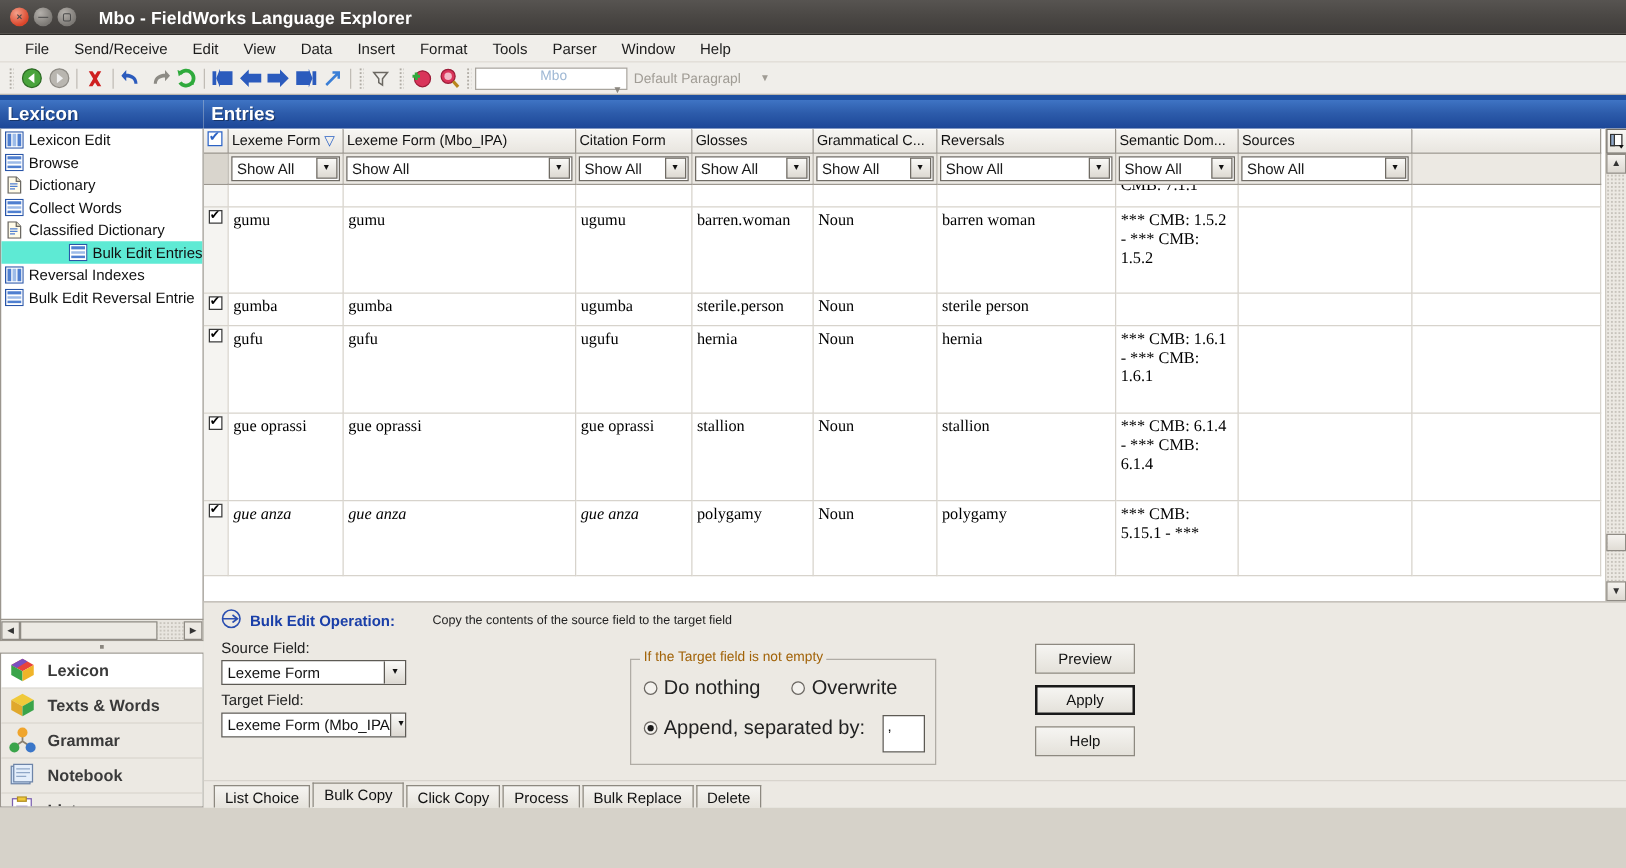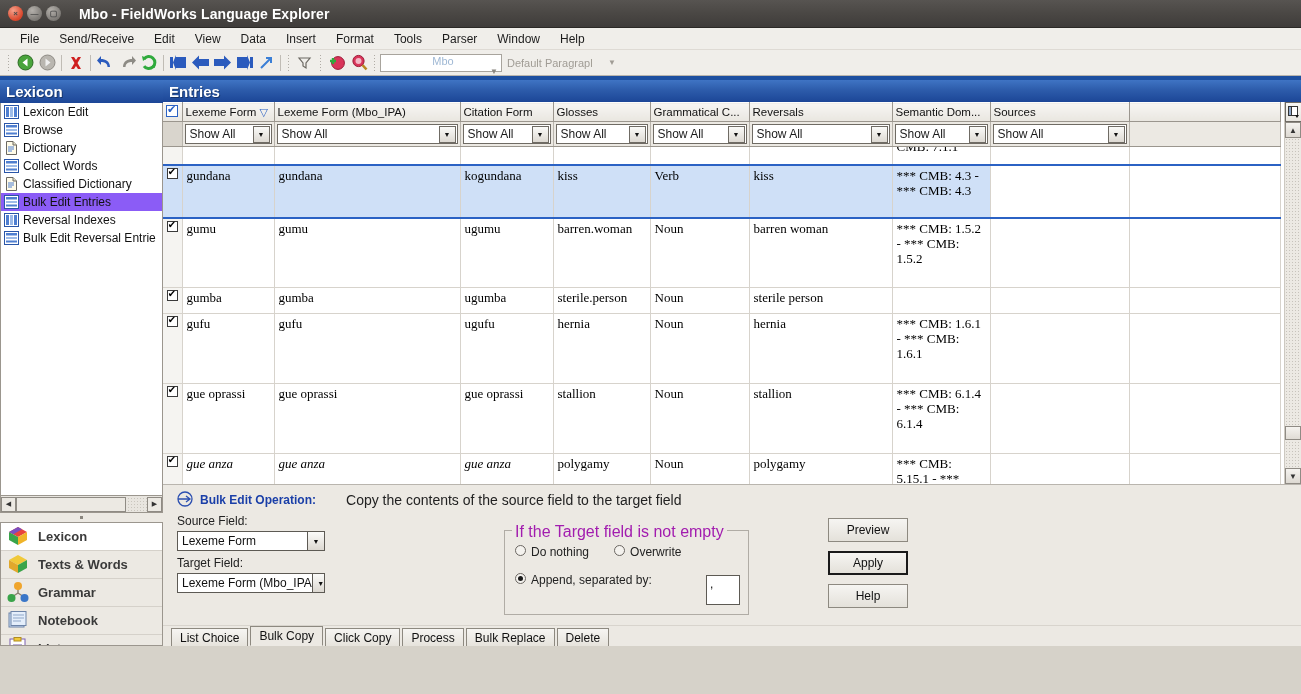--- a/index.html
+++ b/index.html
@@ -71,21 +71,21 @@
   .sb-header {
     height: 23px; background: linear-gradient(to bottom,#3f74c4 0%, #2d5cab 45%, #1c4697 100%);
     color: #fff; font-weight: bold; font-size: 15px; padding-left: 6px;
     display: flex; align-items: center;
     text-shadow: 1px 1px 0 rgba(0,0,0,.35);
   }
   .sb-list { background: #ffffff; border: 1px solid #9b968e; border-top: none;
              flex: 0 0 auto; height: 393px; overflow: hidden; position: relative; }
   .sb-item { display: flex; align-items: center; height: 18px; padding-left: 3px;
              font-size: 12px; color: #111; cursor: default; white-space: nowrap; }
-  .sb-item.active { background: #8b5cf6; }
+  .sb-item.active { background: #5eead4; justify-content: flex-end; }
   .sb-ico { width: 15px; height: 14px; margin-right: 4px; flex: 0 0 15px; }
   .sb-hscroll { height: 17px; background: #e8e5df; border: 1px solid #9b968e; border-top: none;
                 display: flex; align-items: center; }
   .sb-hscroll .arw { width: 15px; height: 15px; background: #ece9e3; border: 1px solid #8f8b84;
                      display:flex;align-items:center;justify-content:center;font-size:7px;color:#333; }
   .sb-hscroll .track { flex: 1; height: 15px;
       background-image: radial-gradient(#c9c5bd 40%, transparent 42%); background-size: 3px 3px; }
   .sb-hscroll .thumb { width: 110px; height: 15px; background: #ece9e3; border: 1px solid #8f8b84; }
   .sb-splitter { height: 9px; background: #ece9e3; display:flex;align-items:center;justify-content:center; }
   .sb-splitter::after { content:""; width: 3px; height: 3px; background: #8a867f; }
@@ -161,33 +161,33 @@
   .vs-thumb { position: absolute; left: 0; right: 0; top: 288px; height: 14px;
               background: linear-gradient(to bottom,#f5f3ef,#e0dcd5); border: 1px solid #8f8b84; }
   .grid-corner { width: 17px; height: 20px; background: linear-gradient(to bottom,#f7f6f3,#e9e6e0);
                  border: 1px solid #6f6b64; display:flex;align-items:center;justify-content:center; }
 
   
   .bulkpanel { height: 145px; background: #ece9e3; border-top: 1px solid #b9b5ae;
                position: relative; padding: 6px 8px 0 14px; }
   .be-title-row { display: flex; align-items: center; height: 18px; }
   .be-label { color: #1a3fa8; font-weight: bold; font-size: 12px; margin-left: 7px; }
-  .be-desc { margin-left: 30px; color: #222; font-size: 14px; }
+  .be-desc { margin-left: 30px; color: #222; font-size: 10px; }
   .fieldlabel { font-size: 12px; color: #222; margin-top: 5px; }
   .combo { width: 148px; height: 20px; background: #fff; border: 1px solid #5d5a54;
            display: flex; align-items: center; font-size: 12px; color: #111;
            padding-left: 4px; margin-top: 3px; overflow: hidden; white-space: nowrap; }
   .combo .btn { margin-left: auto; width: 17px; height: 18px; flex: 0 0 17px;
                 background: linear-gradient(to bottom,#fbfbf9,#dcd8d1); border-left: 1px solid #5d5a54;
                 display:flex;align-items:center;justify-content:center; font-size: 7px; }
   .groupbox { position: absolute; left: 341px; top: 45px; width: 245px; height: 85px;
               border: 1px solid #b0aca5; }
   .groupbox .legend { position: absolute; top: -8px; left: 7px; background: #ece9e3;
-                      padding: 0 3px; font-size: 16px; color: #a21caf; }
-  .radio-row { display: flex; align-items: flex-start; margin: 14px 0 0 10px; font-size: 12px; color: #222; }
+                      padding: 0 3px; font-size: 11px; color: #a16207; }
+  .radio-row { display: flex; align-items: center; margin: 14px 0 0 10px; font-size: 16px; color: #222; }
   .radio { width: 11px; height: 11px; border: 1px solid #6b6762; border-radius: 50%;
            background: #f4f2ee; margin-right: 5px; position: relative; flex: 0 0 11px; }
   .radio.on::after { content:""; position:absolute; left:2px; top:2px; width:5px; height:5px;
                      border-radius:50%; background:#1a1a1a; }
   .sepbox { position: absolute; right: 8px; top: 44px; width: 34px; height: 30px;
             background: #fff; border: 1px solid #5d5a54; font-size: 12px;
             padding: 1px 3px; color: #111; }
   .btncol { position: absolute; left: 665px; top: 33px; width: 80px; }
   .pbtn { width: 80px; height: 24px; background: linear-gradient(to bottom,#f6f5f2,#e4e1da);
           border: 1px solid #8d8980; font-size: 12px; color: #111;
@@ -606,32 +606,20 @@
                 <td class="cell"></td>
                 <td class="cell"></td>
                 <td class="cell"></td>
                 <td class="cell" style="padding-top:0">
                   <span style="position:relative;top:-8px">CMB: 7.1.1</span>
                 </td>
                 <td class="cell"></td>
                 <td class="cell"></td>
               </tr>
 
-              <tr class="sel" style="height:53px">
-                <td class="cb-cell"><span class="chk"></span></td>
-                <td class="cell">gundana</td>
-                <td class="cell">gundana</td>
-                <td class="cell">kogundana</td>
-                <td class="cell">kiss</td>
-                <td class="cell">Verb</td>
-                <td class="cell">kiss</td>
-                <td class="cell">*** CMB: 4.3 - *** CMB: 4.3</td>
-                <td class="cell blank"></td>
-                <td class="cell blank"></td>
-              </tr>
 
               <tr style="height:69px">
                 <td class="cb-cell"><span class="chk"></span></td>
                 <td class="cell">gumu</td>
                 <td class="cell">gumu</td>
                 <td class="cell">ugumu</td>
                 <td class="cell">barren.woman</td>
                 <td class="cell">Noun</td>
                 <td class="cell">barren woman</td>
                 <td class="cell">*** CMB: 1.5.2 - *** CMB: 1.5.2</td>

